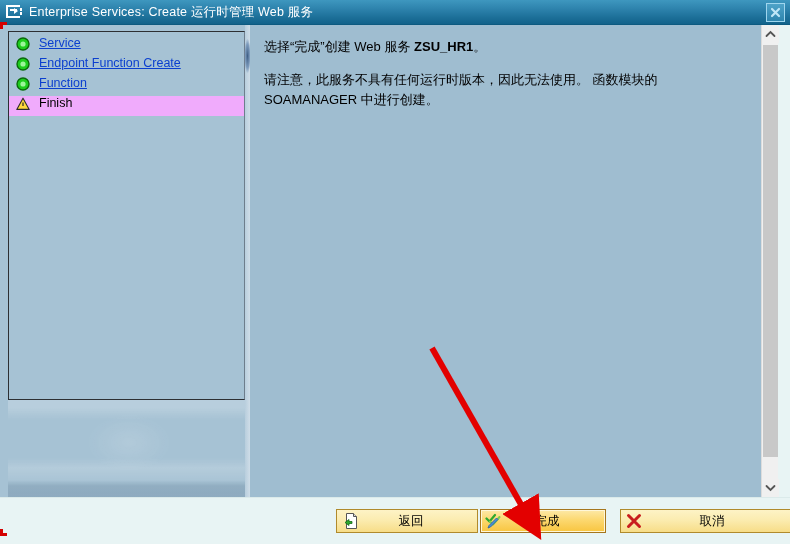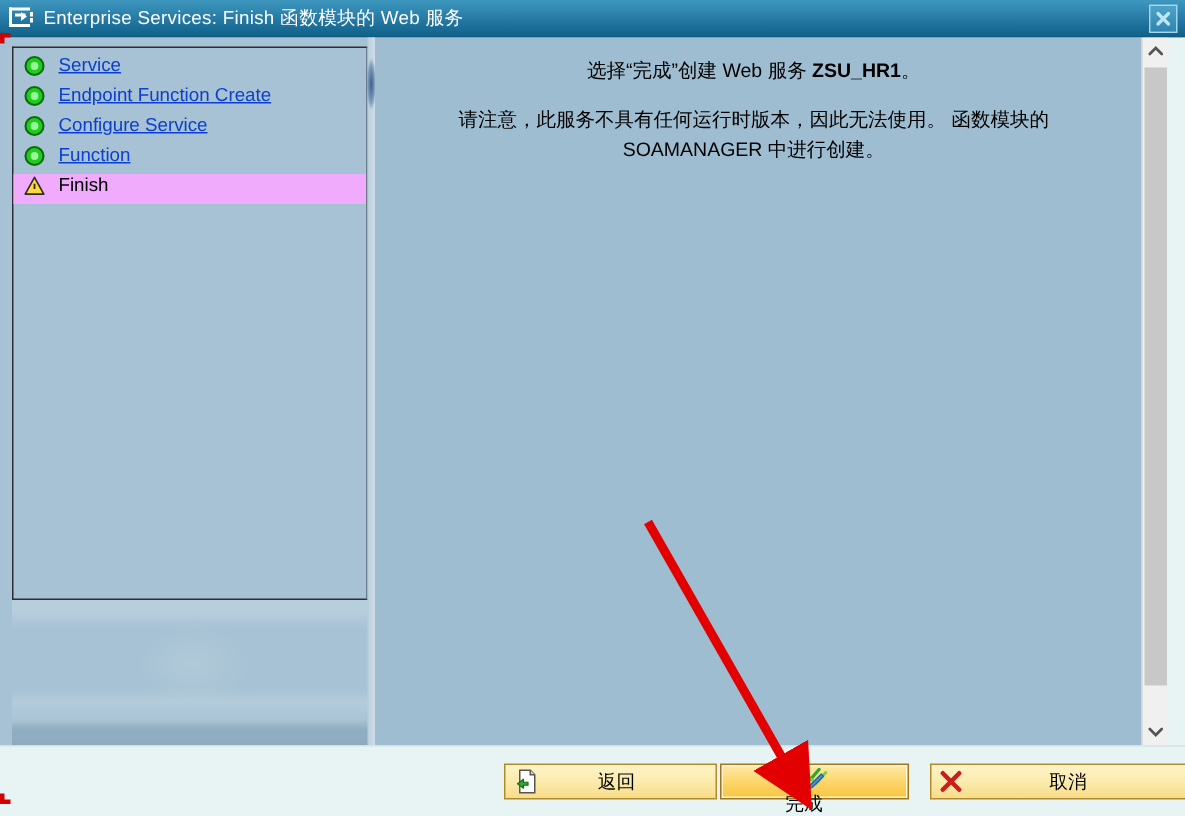--- a/index.html
+++ b/index.html
@@ -131,21 +131,20 @@
     width: 7px; height: 46px;
     background: radial-gradient(ellipse 4px 22px at 50% 50%, #3f5f86 0%, #7e9cbd 55%, rgba(180,200,220,0) 80%);
   }
 
   
   .content-pane {
     position: absolute; left: 250px; top: 25px;
     width: 540px; height: 472px;
     background: #9fbdd0;
     overflow: hidden;
-    text-align: center;
   }
   .content-inner {
     position: absolute; left: 0; top: 0;
     width: 505px; height: 472px;
     padding: 12px 14px 0 14px;
   }
   .para {
     font-size: 13px;
     color: #000000;
     line-height: 20px;
@@ -200,42 +199,42 @@
     color: #000;
   }
   .btn.primary {
     background: linear-gradient(to bottom,#fde9a8 0%,#fcd870 45%,#f8c53f 100%);
     border: 1px solid #a5761d;
     box-shadow: inset 0 0 0 1px #fff7d8;
   }
   .btn .bicon { width: 18px; height: 18px; margin-left: 4px; flex:0 0 auto; display:block; }
   .btn .blabel { flex: 1; text-align: center; padding-right: 14px; white-space: nowrap; }
   .btn-back   { left: 336px; width: 142px; }
-  .btn-finish { left: 480px; width: 126px; flex-direction: column; }
+  .btn-finish { left: 480px; width: 126px; }
   .btn-cancel { left: 620px; width: 176px; }
 
   
   .annot { position: absolute; left:0; top:0; width:790px; height:544px; pointer-events:none; }
 
   
   .corner-mark { position:absolute; background: transparent; }
   .cm-tl { left:0; top:22px; width:7px; height:7px; border-left:3px solid #d40000; border-top:3px solid #d40000;}
   .cm-bl { left:0; bottom:8px; width:7px; height:7px; border-left:3px solid #d40000; border-bottom:3px solid #d40000;}
 </style>
 </head>
 <body>
 
 <div id="app">
 
   <div class="titlebar">
     <span class="title-icon">
       <span class="box"></span>
         <span class="arrow"></span>
     </span>
-    <span class="title-text">Enterprise Services: Finish 函数模块的 Web 服务</span>
+    <span class="title-text">Enterprise Services: Create 运行时管理 Web 服务</span>
     <div class="close-btn">
       <svg width="11" height="11" viewBox="0 0 11 11">
         <path d="M2,2 L9,9 M9,2 L2,9" stroke="#bfe6f7" stroke-width="2.2" stroke-linecap="round" fill="none"></path>
       </svg>
     </div>
   </div>
 
   <div class="left-pane">
     <div class="left-texture"></div>
     <div class="nav-list">
@@ -249,27 +248,20 @@
       </div>
 
       <div class="nav-item">
         <svg class="nav-icon" viewBox="0 0 16 16">
           <circle cx="8" cy="8" r="6" fill="#1ecd1e" stroke="#0a6b0a" stroke-width="1.4"></circle>
           <circle cx="8" cy="8" r="2.6" fill="#9bf59b"></circle>
         </svg>
         <span class="nav-label">Endpoint Function Create</span>
       </div>
 
-      <div class="nav-item">
-        <svg class="nav-icon" viewBox="0 0 16 16">
-          <circle cx="8" cy="8" r="6" fill="#1ecd1e" stroke="#0a6b0a" stroke-width="1.4"></circle>
-          <circle cx="8" cy="8" r="2.6" fill="#9bf59b"></circle>
-        </svg>
-        <span class="nav-label">Configure Service</span>
-      </div>
 
       <div class="nav-item">
         <svg class="nav-icon" viewBox="0 0 16 16">
           <circle cx="8" cy="8" r="6" fill="#1ecd1e" stroke="#0a6b0a" stroke-width="1.4"></circle>
           <circle cx="8" cy="8" r="2.6" fill="#9bf59b"></circle>
         </svg>
         <span class="nav-label">Function</span>
       </div>
 
       <div class="nav-item active">

